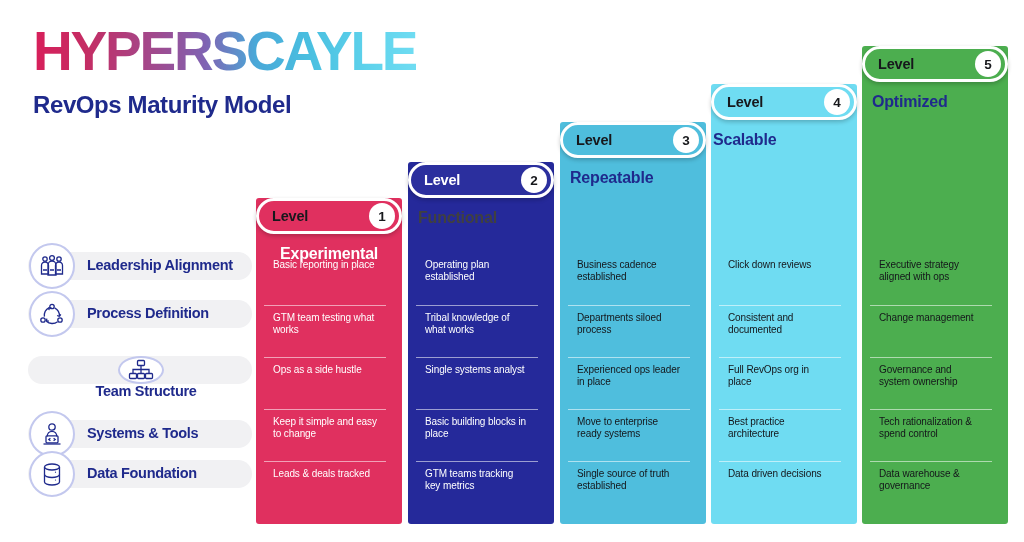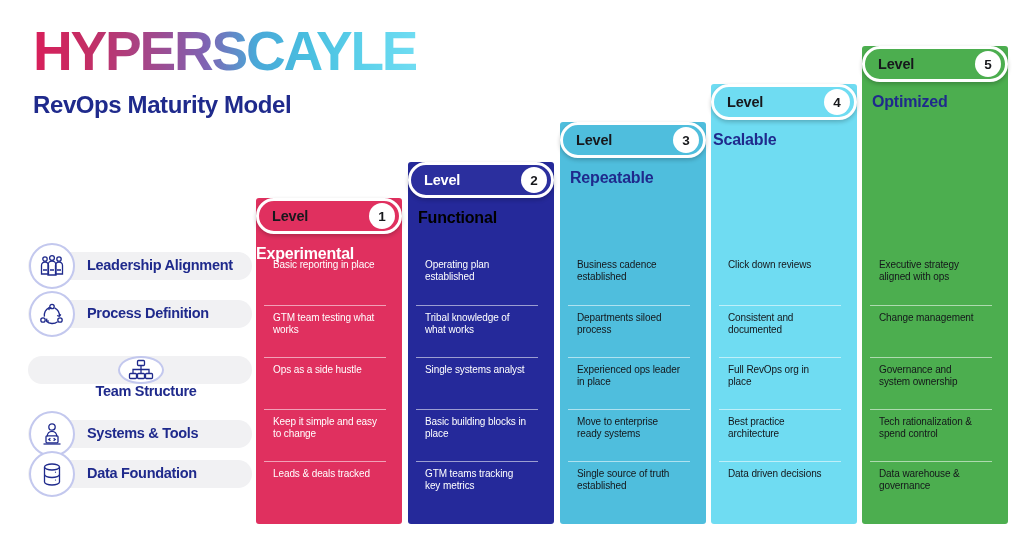--- a/index.html
+++ b/index.html
@@ -214,34 +214,34 @@
           <path d="M4.5 5v7.5c0 1.66 3.36 3 7.5 3s7.5-1.34 7.5-3V5"></path>
           <path d="M4.5 12.5V20c0 1.66 3.36 3 7.5 3s7.5-1.34 7.5-3v-7.5"></path>
           <circle cx="15.5" cy="10.2" r="0.6" fill="#1f2a8c" stroke="none"></circle>
           <circle cx="15.5" cy="18" r="0.6" fill="#1f2a8c" stroke="none"></circle>
         </svg>
       </div>
       <div class="row-label-text">Data Foundation</div>
     </div>
     <div class="col" style="left: 256px; top: 0px; height: 542px;">
       <div class="col-body" style="top: 198px; height: 326px; background: rgb(224, 48, 95);"></div>
-      <div class="col-tier" style="top: 245px; padding-left: 0; color: rgb(255, 255, 255);">Experimental</div>
+      <div class="col-tier" style="top: 245px; padding-left: 24px; color: rgb(255, 255, 255);">Experimental</div>
       <div class="pill" style="top: 198px; background: rgb(224, 48, 95);">
         <span class="pill-label" style="color: rgb(23, 24, 28);">Level</span>
         <span class="pill-num">1</span>
       </div>
       <div class="cell first" style="top: 253px; color: rgb(255, 255, 255);">Basic reporting in place</div>
       <div class="cell" style="top: 305px; color: rgb(255, 255, 255);">GTM team testing what works</div>
       <div class="cell" style="top: 357px; color: rgb(255, 255, 255);">Ops as a side hustle</div>
       <div class="cell" style="top: 409px; color: rgb(255, 255, 255);">Keep it simple and easy to change</div>
       <div class="cell" style="top: 461px; color: rgb(255, 255, 255);">Leads &amp; deals tracked</div>
     </div>
     <div class="col" style="left: 408px; top: 0px; height: 542px;">
       <div class="col-body" style="top: 162px; height: 362px; background: rgb(37, 41, 154);"></div>
-      <div class="col-tier" style="top: 209px; padding-left: 10px; color: #000000;">Functional</div>
+      <div class="col-tier" style="top: 209px; padding-left: 10px; color: #404040;">Functional</div>
       <div class="pill" style="top: 162px; background: rgb(43, 47, 158);">
         <span class="pill-label" style="color: rgb(255, 255, 255);">Level</span>
         <span class="pill-num">2</span>
       </div>
       <div class="cell first" style="top: 253px; color: rgb(255, 255, 255);">Operating plan established</div>
       <div class="cell" style="top: 305px; color: rgb(255, 255, 255);">Tribal knowledge of what works</div>
       <div class="cell" style="top: 409px; color: rgb(255, 255, 255);">Basic building blocks in place</div>
       <div class="cell" style="top: 357px; color: rgb(255, 255, 255);">Single systems analyst</div>
       <div class="cell" style="top: 461px; color: rgb(255, 255, 255);">GTM teams tracking key metrics</div>
     </div>

